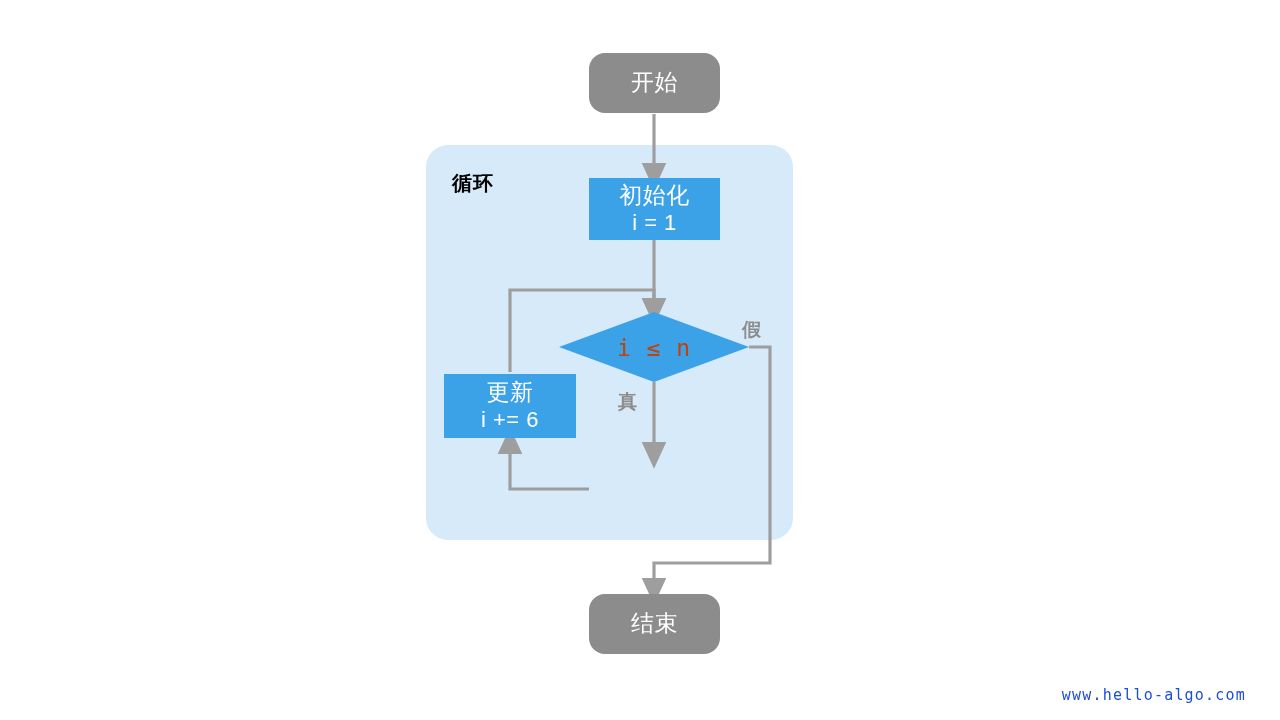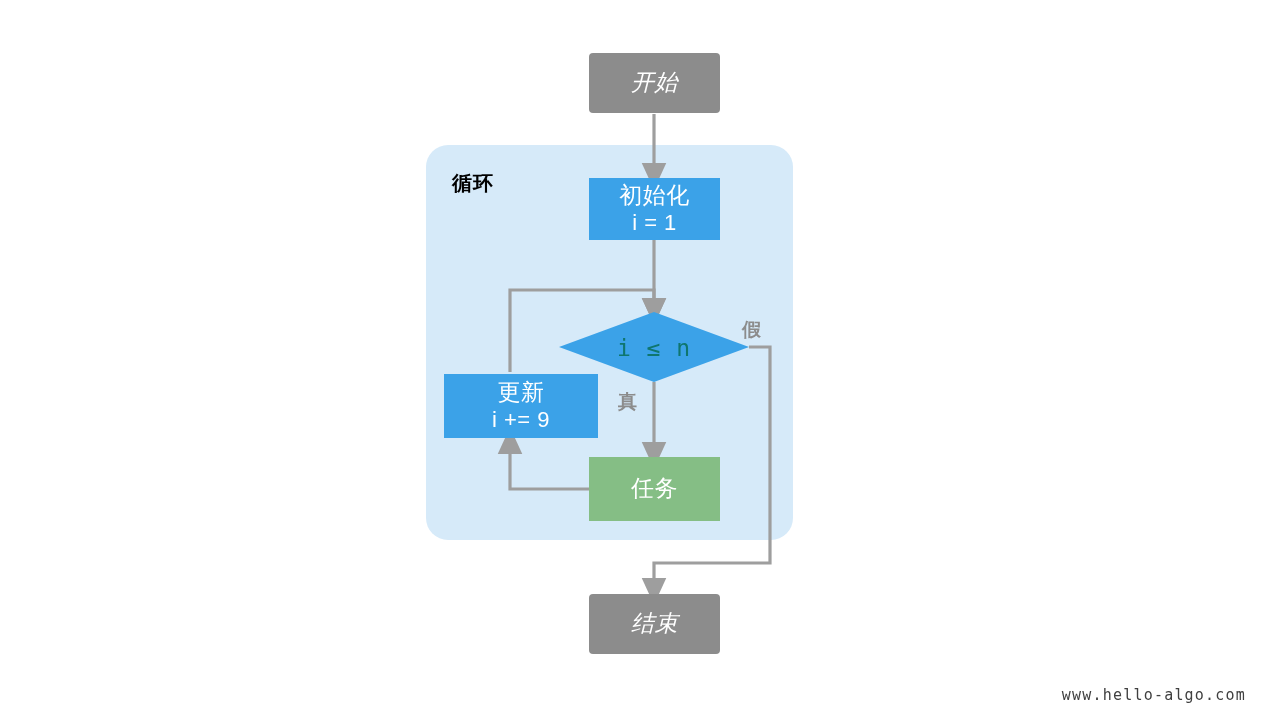--- a/index.html
+++ b/index.html
@@ -32,23 +32,22 @@
     align-items: center;
     justify-content: center;
     color: #ffffff;
     text-align: center;
     line-height: 1.18;
     box-sizing: border-box;
     z-index: 5;
   }
   .node-terminal {
     background: #8c8c8c;
-    border-radius: 4px;
+    border-radius: 16px;
     font-size: 23px;
-    font-style: italic;
   }
   .node-process-blue {
     background: #3ba2e8;
     font-size: 23px;
   }
   .node-process-green {
     background: #85be85;
     font-size: 23px;
   }
   .node .line-cjk {
@@ -57,21 +56,21 @@
     letter-spacing: 0.5px;
   }
   .node .line-code {
     font-family: Liberation Sans, sans-serif;
     font-size: 22px;
     letter-spacing: 0.5px;
   }
   .decision-label {
     position: absolute;
     z-index: 6;
-    color: #0f766e;
+    color: #c2410c;
     font-family: "DejaVu Sans Mono", "Liberation Mono", monospace;
     font-size: 23px;
     letter-spacing: 1px;
     white-space: nowrap;
   }
   .group-title {
     position: absolute;
     color: #000000;
     font-size: 20px;
     font-weight: bold;
@@ -83,21 +82,21 @@
     color: #8c8c8c;
     font-size: 19px;
     font-weight: bold;
     z-index: 6;
     white-space: nowrap;
   }
   .watermark {
     position: absolute;
     right: 34px;
     bottom: 16px;
-    color: #404040;
+    color: #1d4ed8;
     font-family: "DejaVu Sans Mono", "Liberation Mono", monospace;
     font-size: 15px;
     letter-spacing: 1.2px;
     z-index: 7;
   }
 </style>
 </head>
 <body>
 
 <div id="canvas">
@@ -137,28 +136,25 @@
 
   <div class="node node-process-blue" style="left:589px; top:178px; width:131px; height:62px;">
     <span class="line-cjk">初始化</span>
     <span class="line-code">i = 1</span>
   </div>
 
   <div class="decision-label" style="left:559px; top:335px; width:190px; text-align:center;">
     <span>i ≤ n</span>
   </div>
 
-  <div class="node node-process-blue" style="left:444px; top:374px; width:154px; height:64px;">
+  <div class="node node-process-blue" style="left:444px; top:374px; width:132px; height:64px;">
     <span class="line-cjk">更新</span>
-    <span class="line-code">i += 9</span>
+    <span class="line-code">i += 6</span>
   </div>
 
-  <div class="node node-process-green" style="left:589px; top:457px; width:131px; height:64px;">
-    <span class="line-cjk">任务</span>
-  </div>
 
   <div class="node node-terminal" style="left:589px; top:594px; width:131px; height:60px;align-items:center;">
     <span class="line-cjk">结束</span>
   </div>
 
   <div class="edge-label" style="left:618px; top:389px;">真</div>
   <div class="edge-label" style="left:742px; top:317px;">假</div>
 
   <div class="watermark">www.hello-algo.com</div>
 

